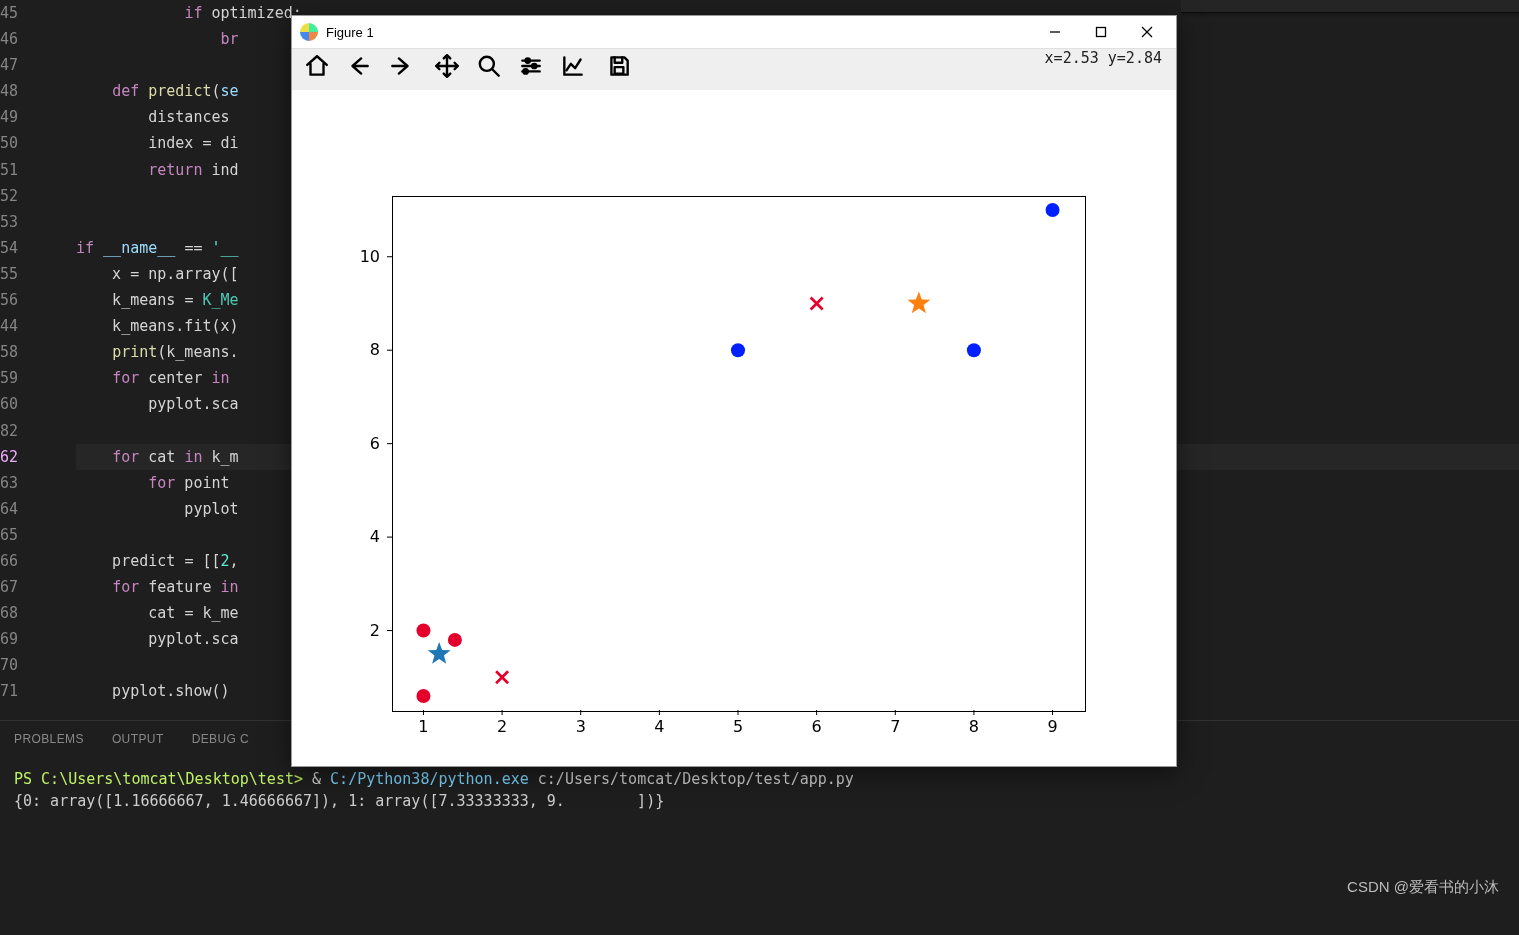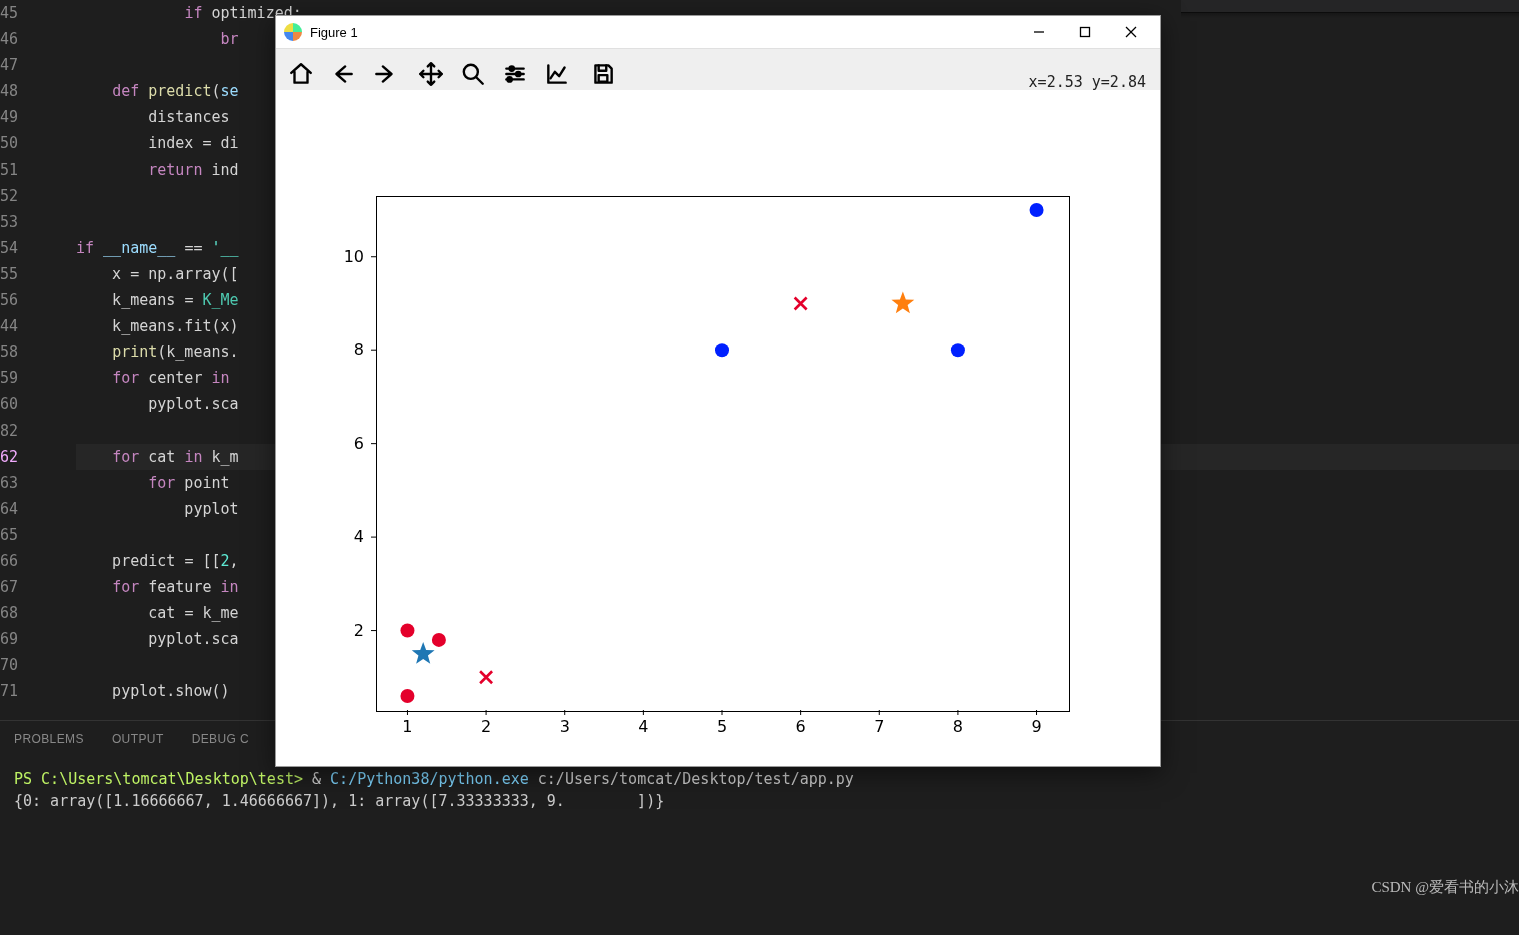--- a/index.html
+++ b/index.html
@@ -15,35 +15,35 @@
   .active-line{background:rgba(255,255,255,0.04);display:inline-block;width:100%}
   .active-num{color:#f0abfc}
 
   .panel-tabs{position:absolute;left:0;top:720px;right:0;height:35px;border-top:1px solid #333;display:flex;align-items:center;gap:28px;padding-left:14px;font-size:12px;color:#888;font-family:"Segoe UI",sans-serif;letter-spacing:.4px}
   .panel-tabs .tab{cursor:pointer}
   .terminal{position:absolute;left:0;top:760px;right:0;bottom:0;color:#ccc;padding:8px 14px;font-family:Consolas,monospace;font-size:15px;line-height:22px;white-space:pre}
   .term-yellow{color:#7dd3fc}
   .term-dim{color:#bef264}
 
   
-  .figwin{position:absolute;left:275px;top:15px;width:884px;height:750px;background:#fff;border:1px solid #9a9a9a;box-shadow:0 6px 24px rgba(0,0,0,.5);font-family:"Segoe UI",sans-serif;color:#000}
+  .figwin{position:absolute;left:291px;top:15px;width:884px;height:750px;background:#fff;border:1px solid #9a9a9a;box-shadow:0 6px 24px rgba(0,0,0,.5);font-family:"Segoe UI",sans-serif;color:#000}
   .titlebar{height:32px;display:flex;align-items:center;padding:0 6px;background:#fff}
   .titlebar .icon{width:18px;height:18px;margin:0 8px 0 2px;border-radius:50%;background:conic-gradient(#4e9 0 90deg,#e84 90deg 180deg,#48e 180deg 270deg,#ed4 270deg 360deg);position:relative}
   .titlebar .title{font-size:13px}
   .winbtns{margin-left:auto;display:flex}
   .winbtn{width:46px;height:30px;display:flex;align-items:center;justify-content:center;color:#222}
-  .toolbar{height:42px;background:#efefef;border-top:1px solid #e0e0e0;border-bottom:1px solid #d8d8d8;display:flex;align-items:flex-end;padding:0 8px;gap:8px}
+  .toolbar{height:42px;background:#efefef;border-top:1px solid #e0e0e0;border-bottom:1px solid #d8d8d8;display:flex;align-items:flex-start;padding:0 8px;gap:8px}
   .tbtn{width:34px;height:34px;display:flex;align-items:center;justify-content:center;border-radius:3px;color:#000}
   .tbtn svg{width:26px;height:26px;stroke:#000;stroke-width:2.2;fill:none;stroke-linecap:round;stroke-linejoin:round}
   .tbtn.sep{margin-left:4px}
   .toolbar .coords{margin-left:auto;font-family:Consolas,monospace;font-size:15px;color:#222;padding-right:6px}
   .canvas{position:absolute;left:0;top:74px;right:0;bottom:0;background:#fff}
   .plot{position:absolute;left:100px;top:106px;width:694px;height:516px;border:1.6px solid #000;box-sizing:border-box}
 
-  .watermark{position:absolute;right:0;bottom:38px;color:#bbb;font-size:15px;font-family:Liberation Serif, serif}
+  .watermark{position:absolute;right:20px;bottom:38px;color:#bbb;font-size:15px;font-family:Liberation Sans, sans-serif}
 
   .right-panel{position:absolute;right:0;top:0;width:338px;height:12px;background:#252526;border-bottom:1px solid #111}
   .right-shadow{position:absolute;right:0;top:12px;width:338px;height:6px;background:linear-gradient(#00000055,transparent)}
 </style>
 </head>
 <body>
 
 <div class="right-panel"></div>
 <div class="right-shadow"></div>
 

